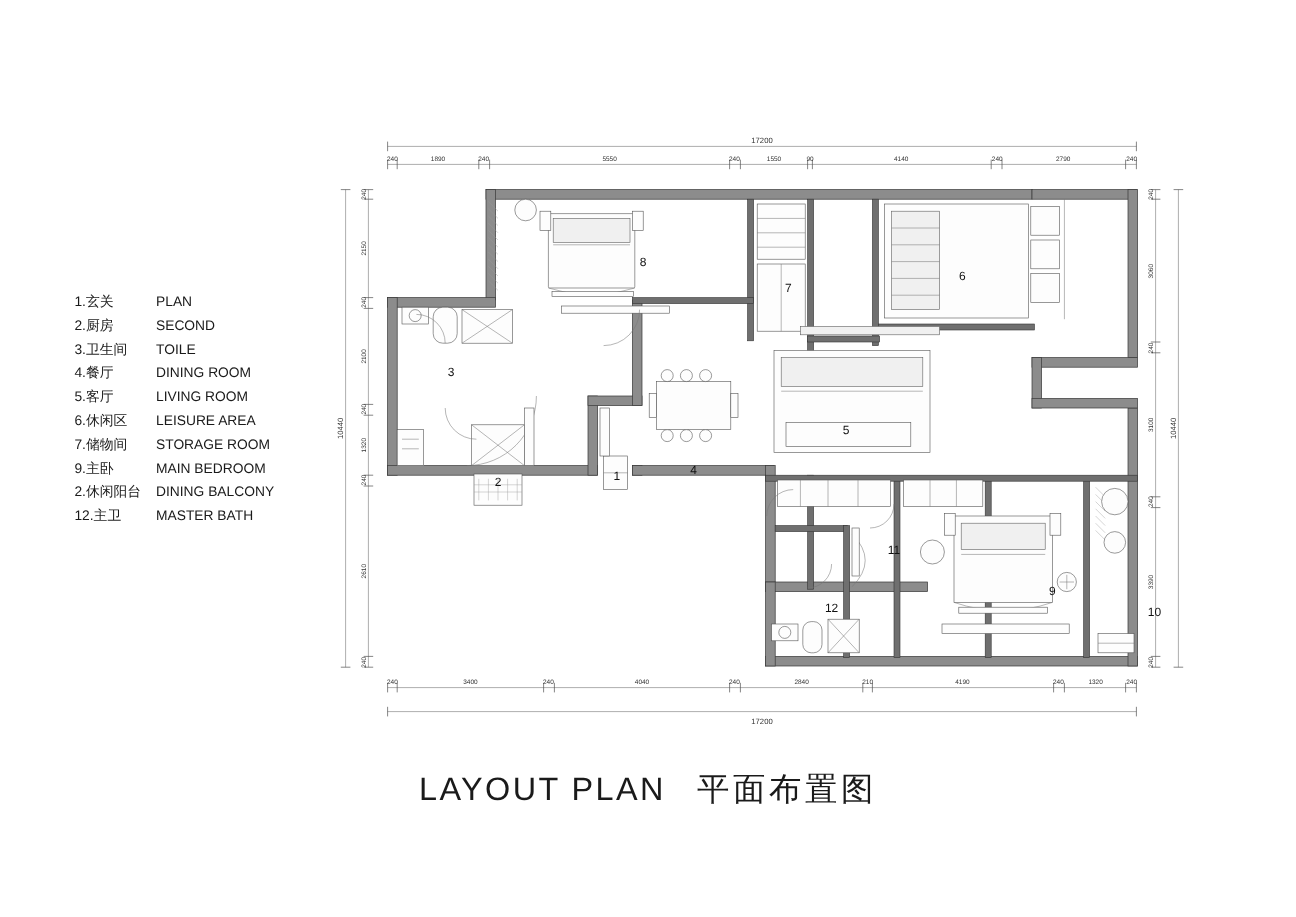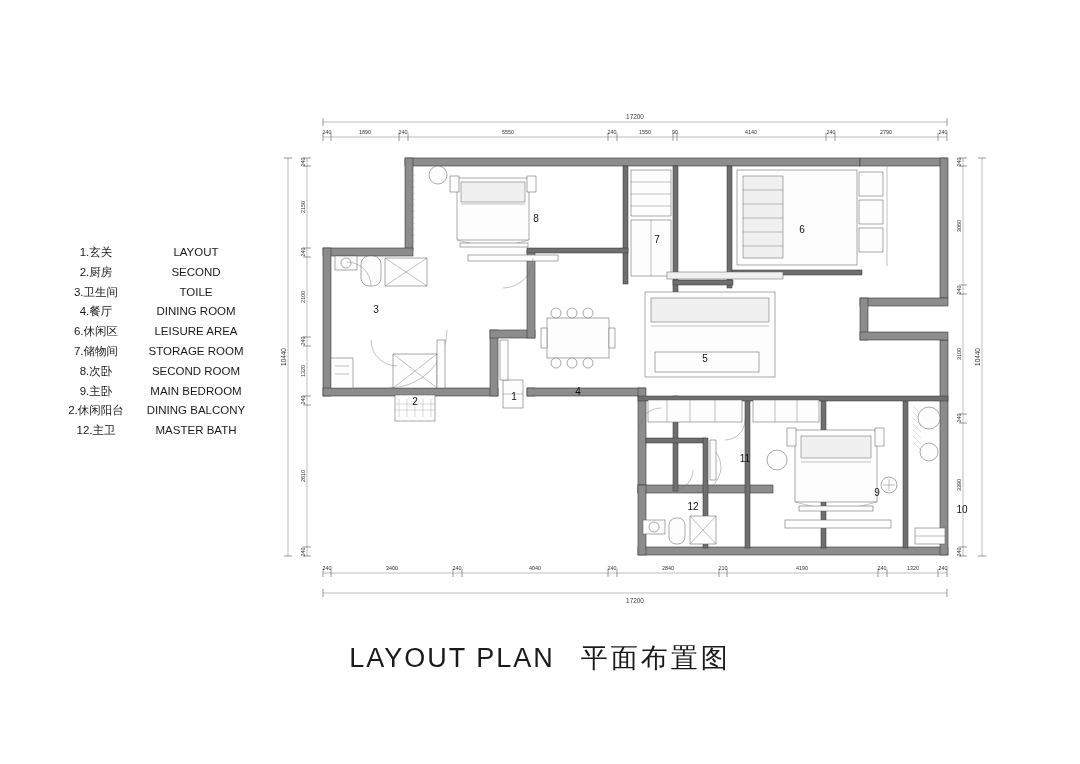--- a/index.html
+++ b/index.html
@@ -21,21 +21,20 @@
     position: absolute;
     left: 62px;
     top: 243px;
     width: 200px;
   }
   .legend-row {
     display: flex;
     font-size: 11.5px;
     line-height: 19.8px;
     white-space: nowrap;
-    text-align: center;
   }
   .legend-cn {
     width: 68px;
     flex: 0 0 68px;
   }
   .legend-en {
     flex: 1 1 auto;
   }
 
   
@@ -86,45 +85,45 @@
   .furn-g { fill: #f0f0f0; stroke: #606060; stroke-width: .5; }
   .dimline { stroke: #555; stroke-width: .4; fill: none; }
   .tick { stroke: #555; stroke-width: .6; }
 </style>
 </head>
 <body>
 
 <div id="legend">
   <div class="legend-row">
     <span class="legend-cn">1.玄关</span>
-    <span class="legend-en">LAYOUT</span>
+    <span class="legend-en">PLAN</span>
   </div>
   <div class="legend-row">
     <span class="legend-cn">2.厨房</span>
     <span class="legend-en">SECOND</span>
   </div>
   <div class="legend-row">
     <span class="legend-cn">3.卫生间</span>
     <span class="legend-en">TOILE</span>
   </div>
   <div class="legend-row">
     <span class="legend-cn">4.餐厅</span>
     <span class="legend-en">DINING ROOM</span>
   </div>
   <div class="legend-row">
+    <span class="legend-cn">5.客厅</span>
+    <span class="legend-en">LIVING ROOM</span>
+  </div>
+  <div class="legend-row">
     <span class="legend-cn">6.休闲区</span>
     <span class="legend-en">LEISURE AREA</span>
   </div>
   <div class="legend-row">
     <span class="legend-cn">7.储物间</span>
     <span class="legend-en">STORAGE ROOM</span>
-  </div>
-  <div class="legend-row">
-    <span class="legend-cn">8.次卧</span>
-    <span class="legend-en">SECOND ROOM</span>
   </div>
   <div class="legend-row">
     <span class="legend-cn">9.主卧</span>
     <span class="legend-en">MAIN BEDROOM</span>
   </div>
   <div class="legend-row">
     <span class="legend-cn">2.休闲阳台</span>
     <span class="legend-en">DINING BALCONY</span>
   </div>
   <div class="legend-row">

